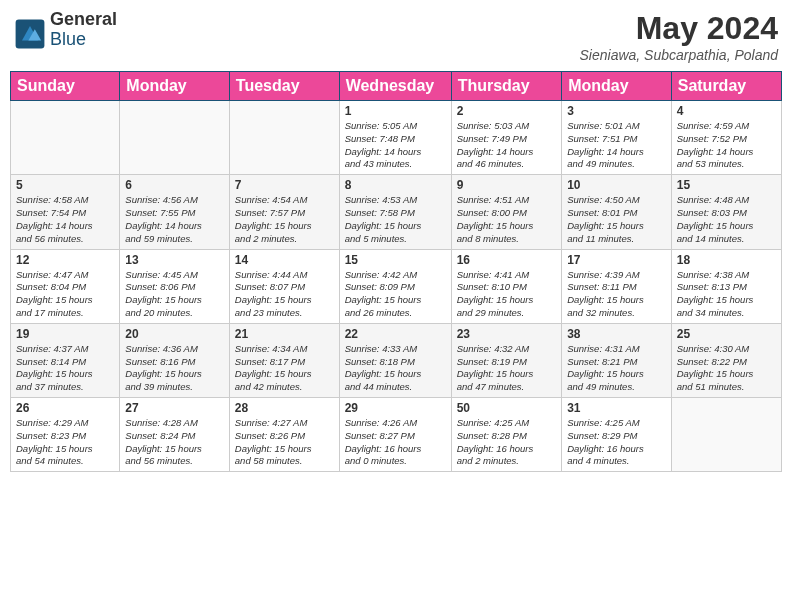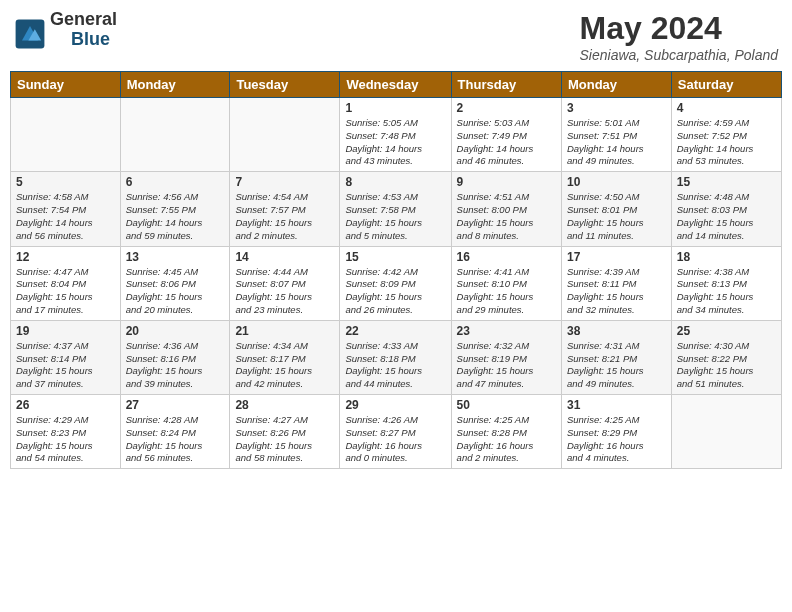--- a/index.html
+++ b/index.html
@@ -27,52 +27,51 @@
       flex-direction: column;
       line-height: 1.1;
     }
     .logo-general {
       font-size: 18px;
       font-weight: bold;
       color: #333;
     }
     .logo-blue {
       font-size: 18px;
-      font-weight: bold;
+      font-weight: normal;
       color: #1a5276;
-      margin-left: 21px;
     }
     .logo-icon {
       width: 32px;
       height: 32px;
     }
     .title-block {
-      text-align: left;
+      text-align: right;
     }
     .month-title {
       font-size: 32px;
       font-weight: bold;
       color: #333;
     }
     .subtitle {
       font-size: 14px;
       color: #555;
       font-style: italic;
     }
     .calendar {
       width: 100%;
       border-collapse: collapse;
       font-size: 10px;
     }
     .calendar th {
-      background-color: #a16207;
+      background-color: #ec4899;
       color: #fff;
       text-align: left;
       padding: 5px 6px;
-      font-size: 13px;
+      font-size: 16px;
       border: 1px solid #1a5276;
     }
     .calendar td {
       border: 1px solid #ccc;
       vertical-align: top;
       padding: 3px 5px;
       width: 113px;
       min-height: 70px;
       background: #fff;
     }

